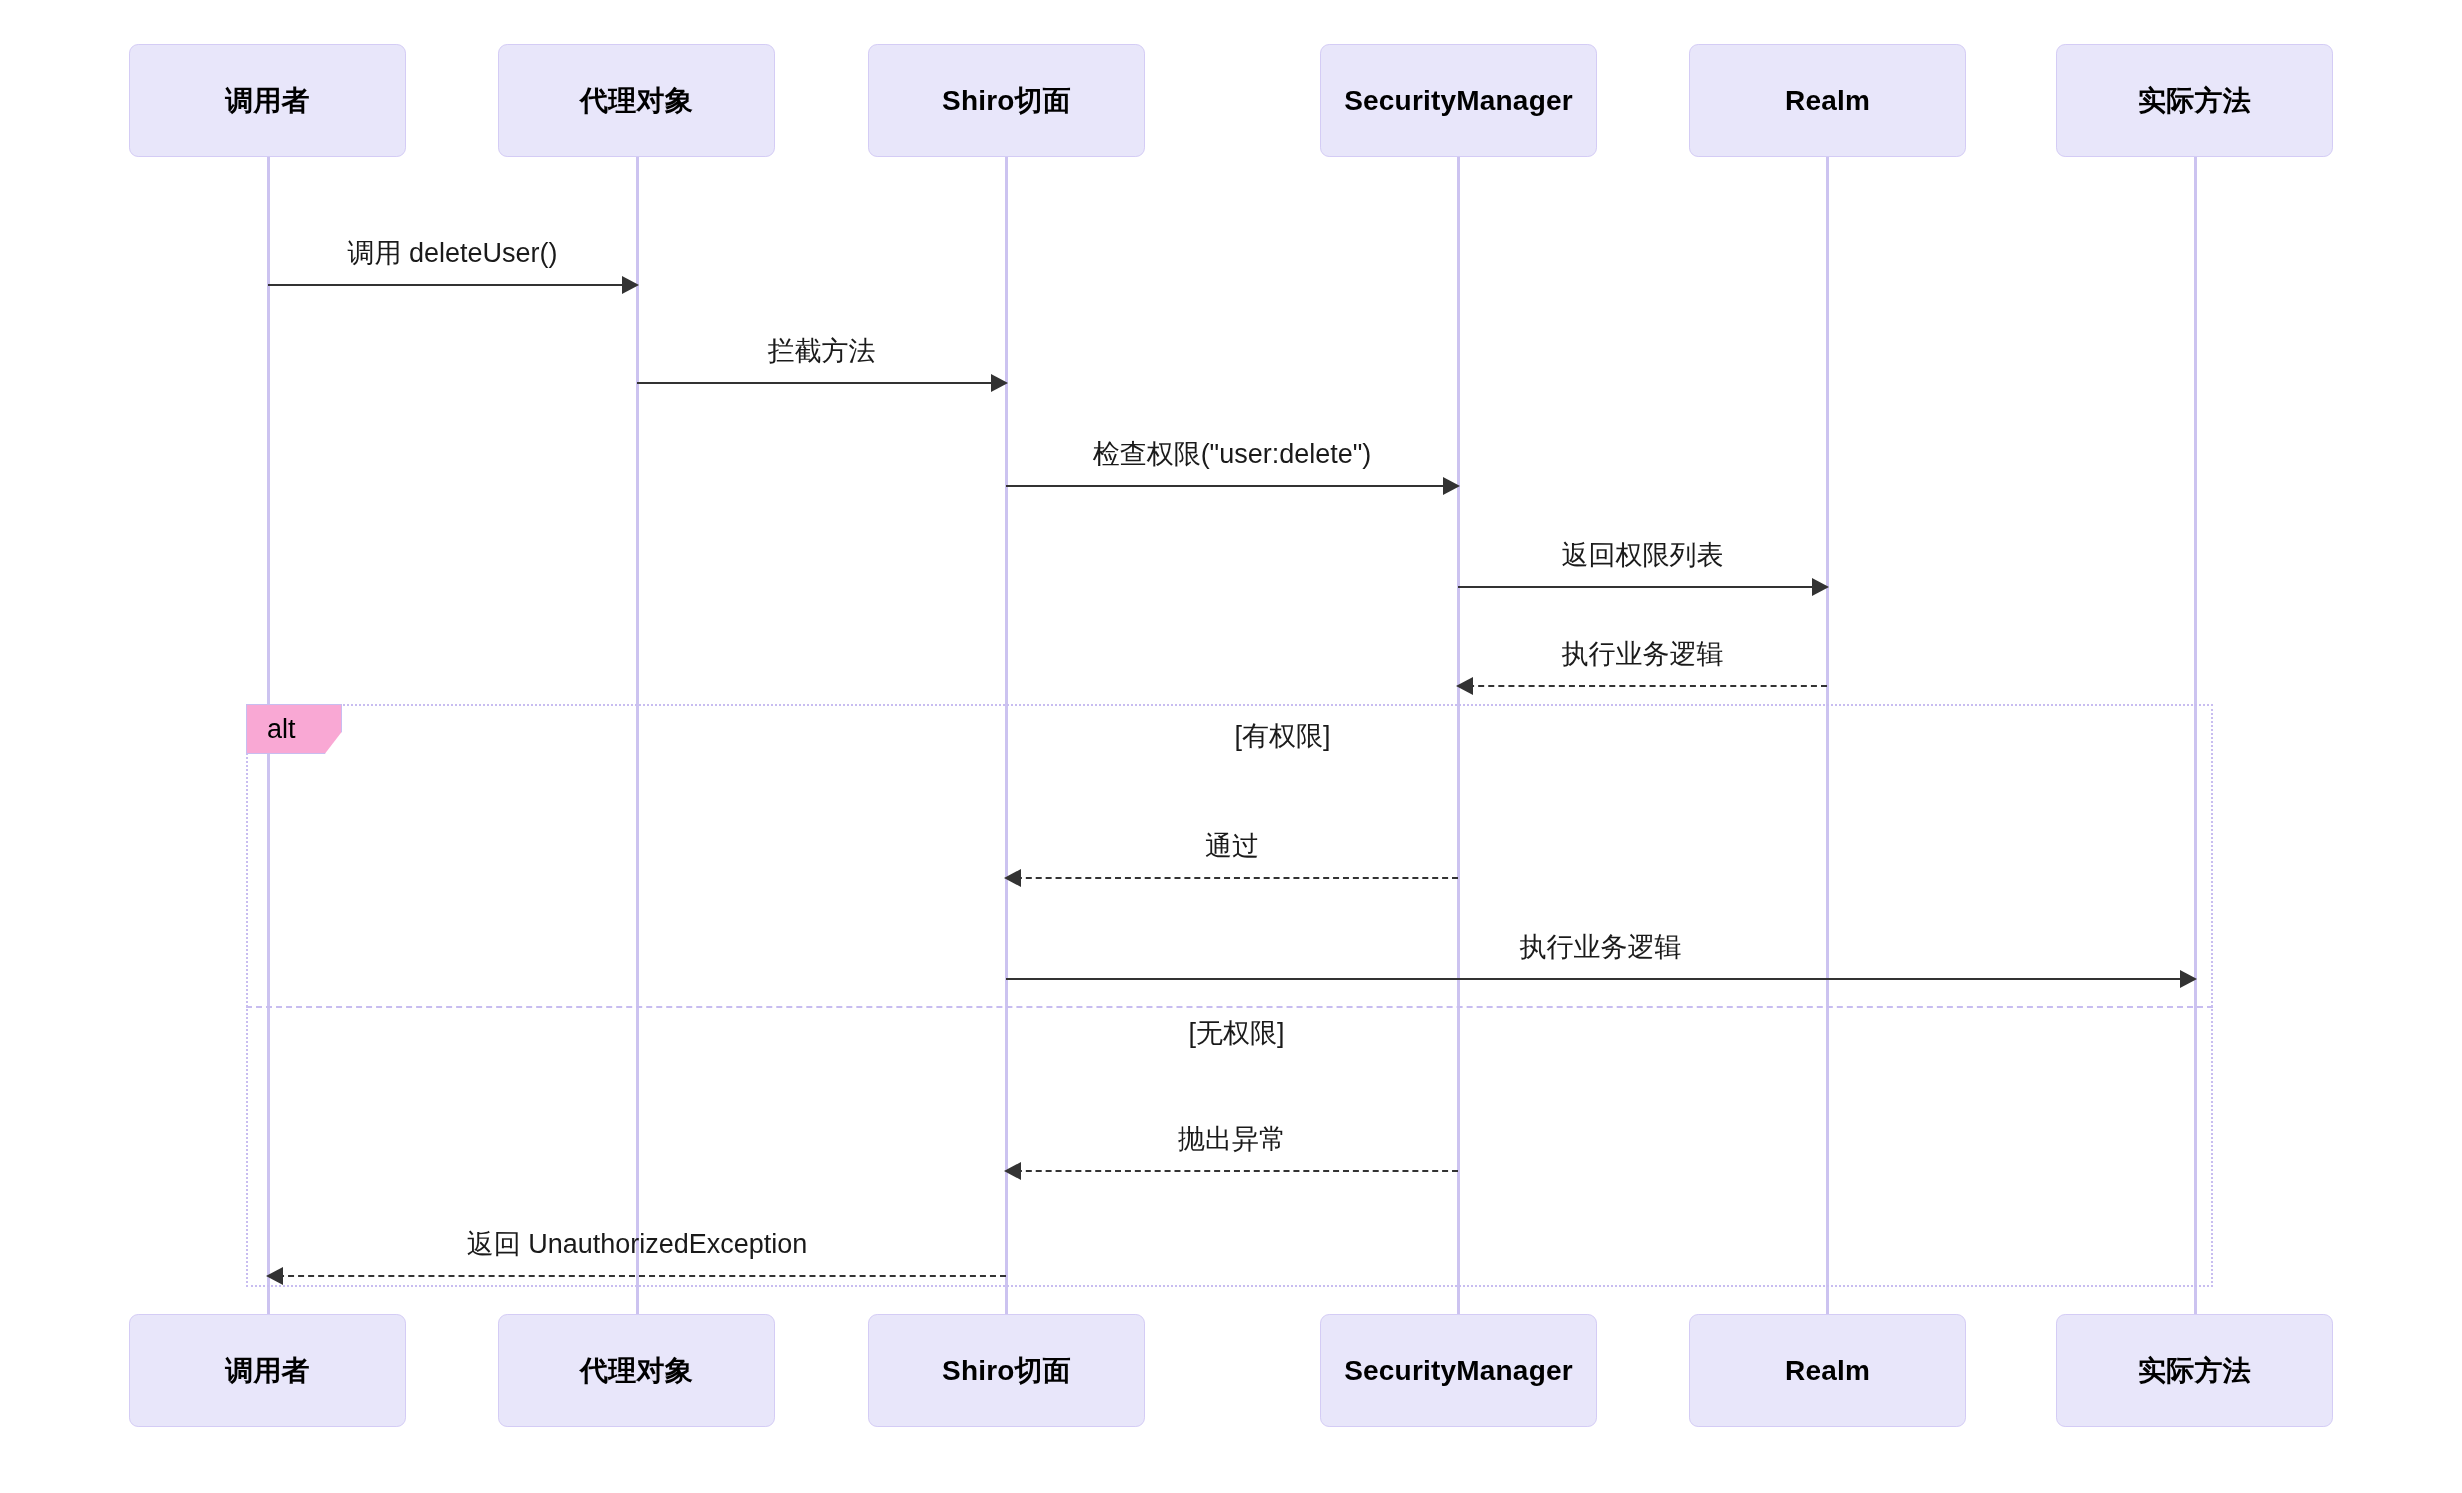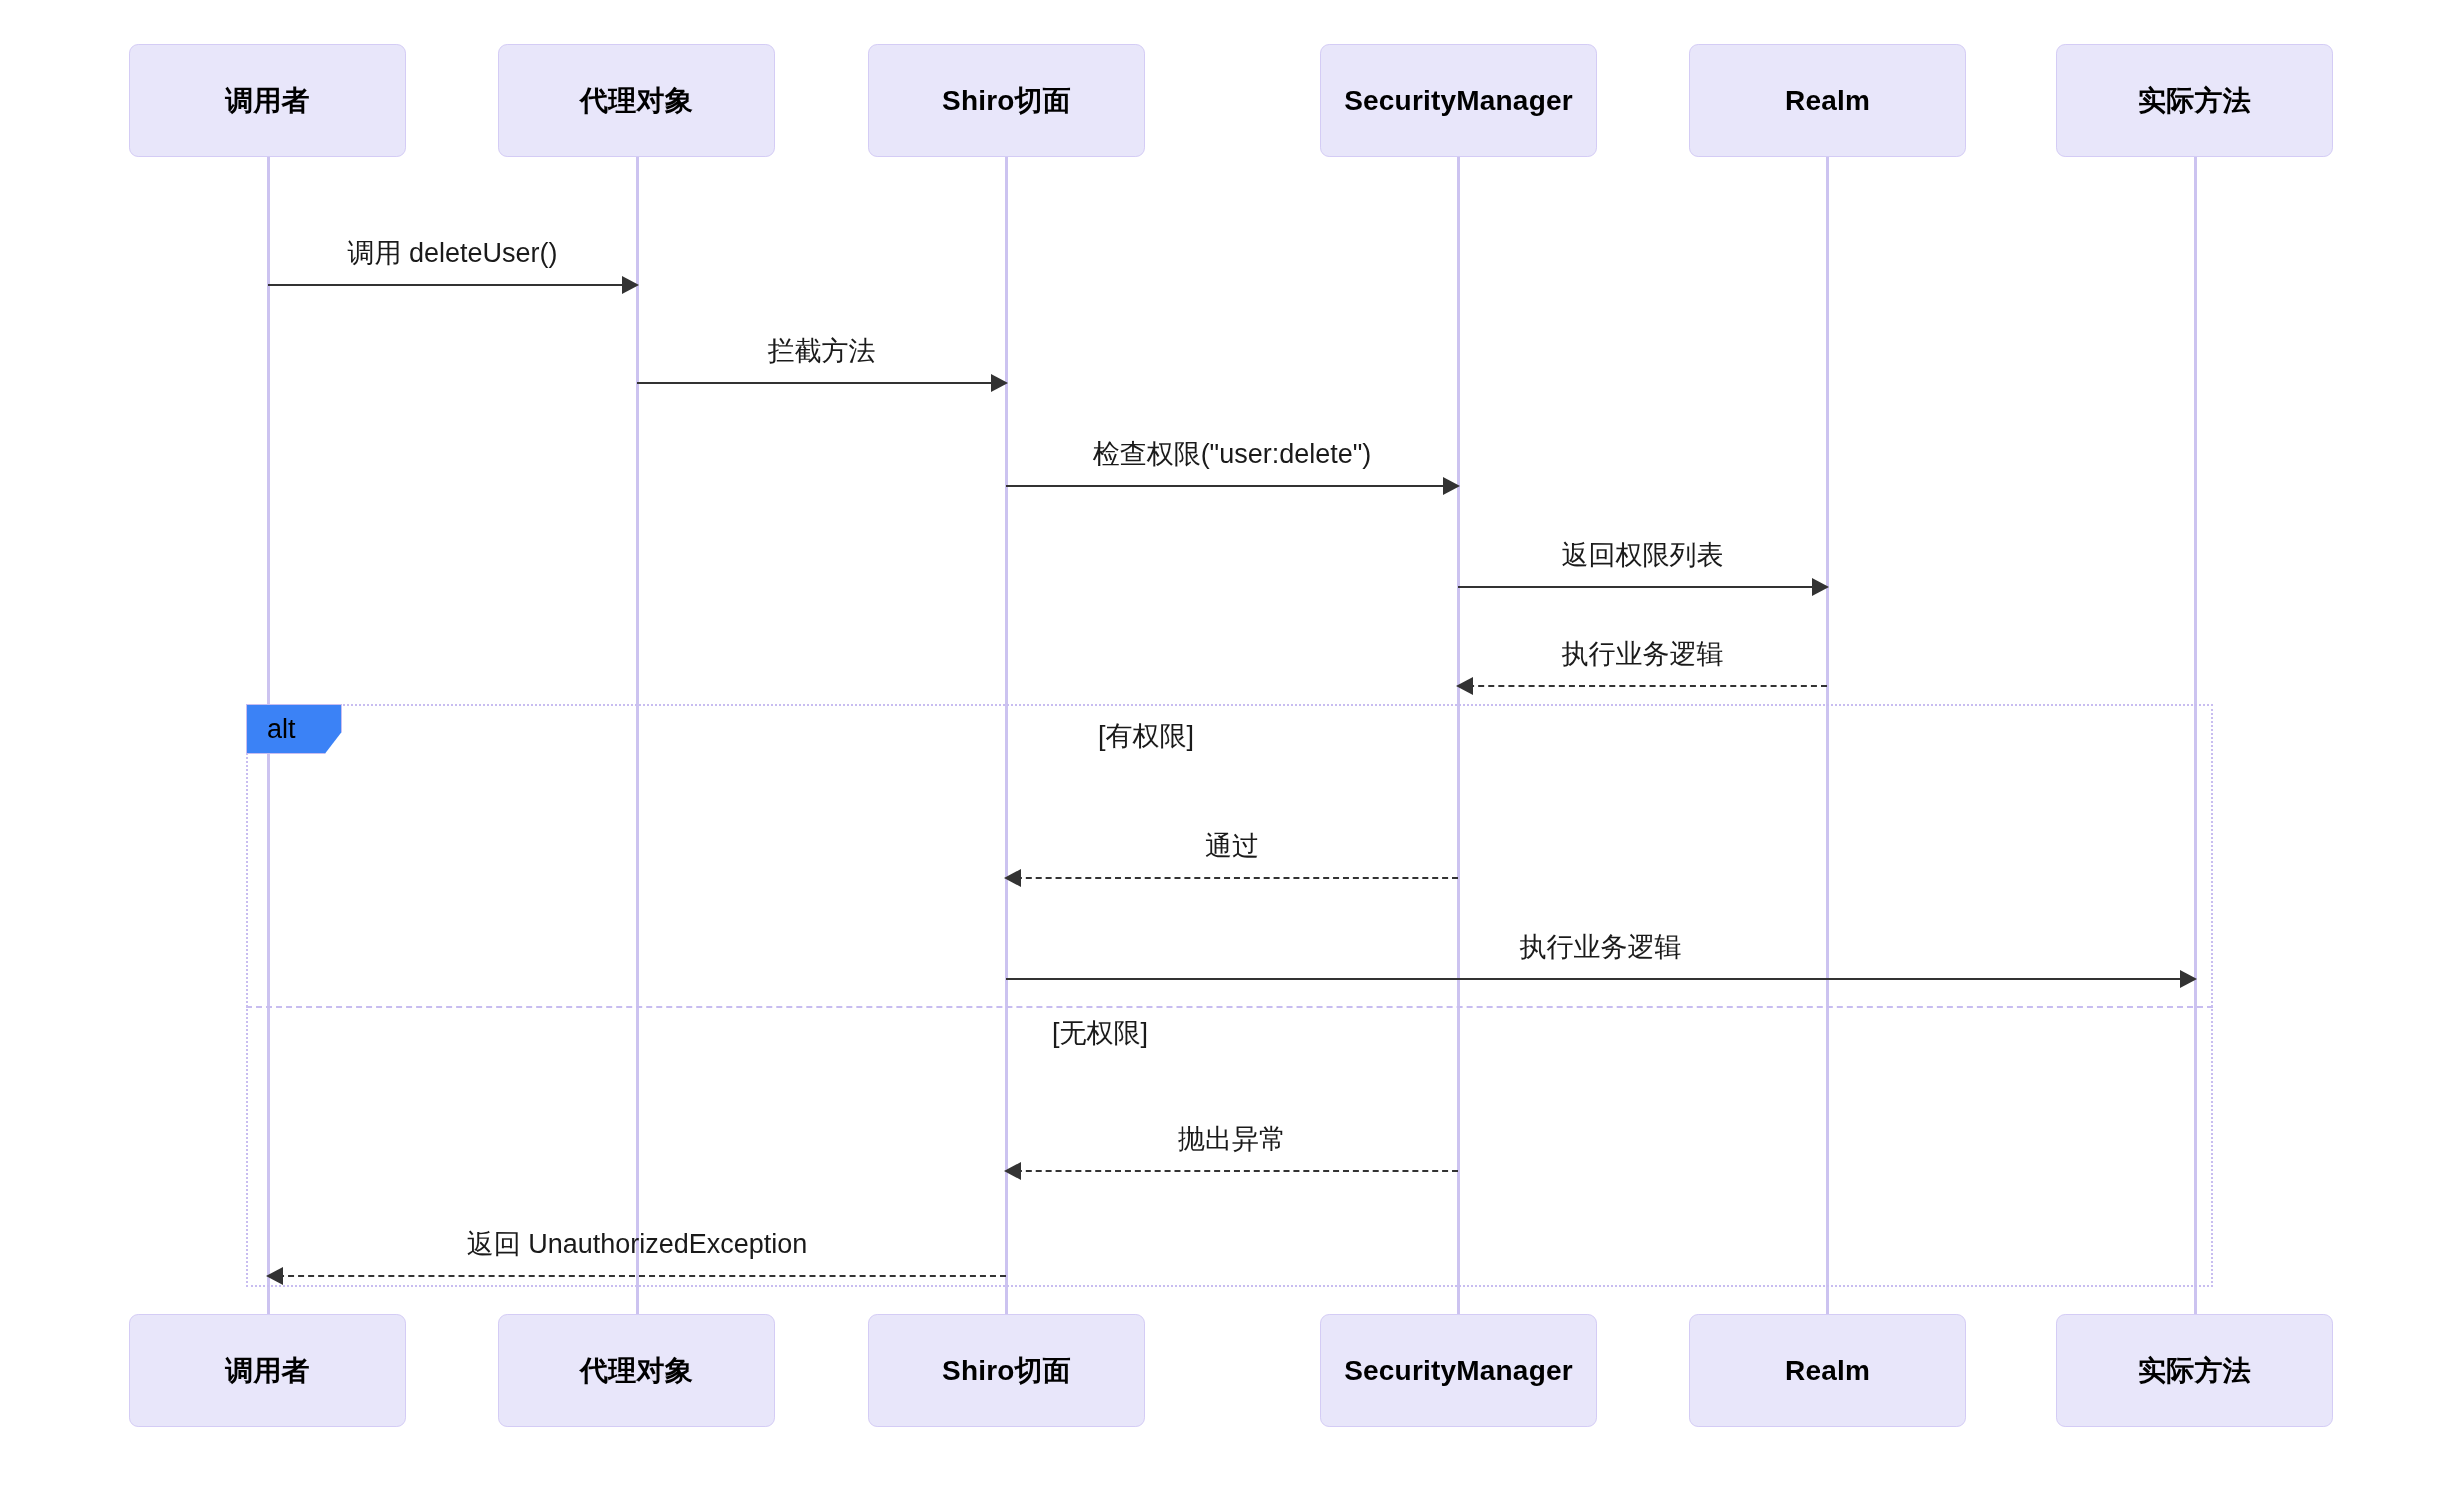--- a/index.html
+++ b/index.html
@@ -88,32 +88,32 @@
     background: transparent;
   }
   .alt-divider {
     position: absolute;
     height: 0;
     border-top: 2.8px dashed #c8bdf0;
   }
   .alt-tag {
     position: absolute;
     box-sizing: border-box;
-    background: #3b82f6;
+    background: #f9a8d4;
     border: 1.8px solid #c8bdf0;
     color: #000000;
     font-size: 27px;
     display: flex;
     align-items: center;
     padding-left: 20px;
     clip-path: polygon(0 0, 100% 0, 100% 55%, 82% 100%, 0 100%);
   }
   .cond-label {
     position: absolute;
-    text-align: left;
+    text-align: center;
     font-size: 27px;
     color: #1a1a1a;
     white-space: nowrap;
   }
 </style>
 </head>
 <body>
 
 <div id="canvas">
 

